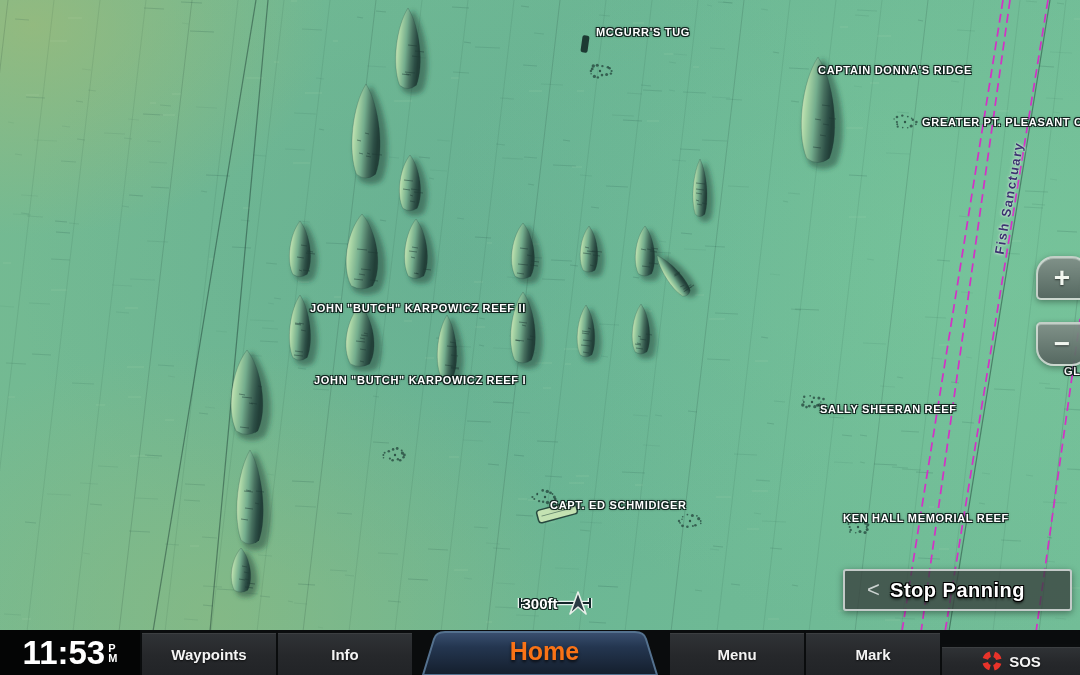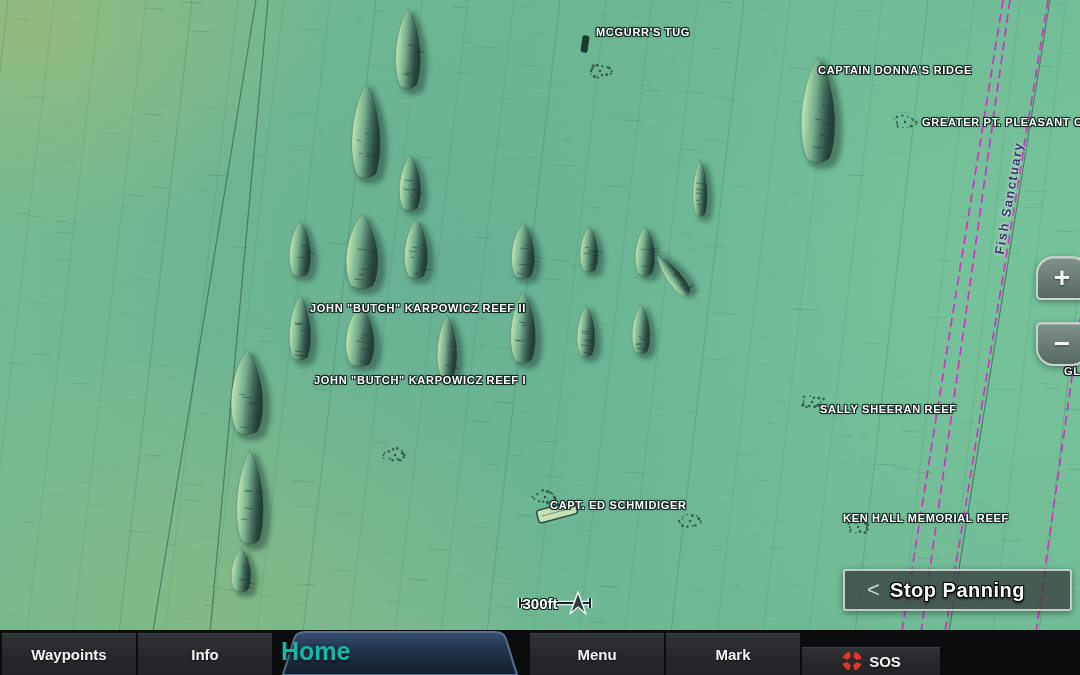--- a/index.html
+++ b/index.html
@@ -49,22 +49,22 @@
   .meridiem{display:flex;flex-direction:column;justify-content:center;}
   .meridiem i{font:bold 11px "Liberation Sans",sans-serif;font-style:normal;color:#fff;line-height:10px;}
   .bb-btn{box-sizing:border-box;border-left:2px solid #0a0c0d;border-top:3px solid #0b0d0e;
     background:linear-gradient(180deg,#303336 0%,#26282b 55%,#222427 100%);
     display:flex;align-items:center;justify-content:center;gap:6px;cursor:pointer;
     box-shadow:inset 0 1px 0 rgba(255,255,255,.06);}
   .bb-btn span{font:bold 15px "Liberation Sans",sans-serif;color:#f4f4f4;text-shadow:0 1px 2px rgba(0,0,0,.7);}
   .w136{width:136px;} .w140{width:140px;margin-top:14px;}
   .home-zone{width:256px;position:relative;background:#0a0c0d;}
   .home-zone svg{position:absolute;left:0;bottom:0;}
-  .home-label{position:absolute;left:0;right:0;top:7px;text-align:left;
-    font:bold 25px "Liberation Sans",sans-serif;color:#14b8a6;text-shadow:0 2px 3px rgba(0,0,0,.7);cursor:pointer;padding-left:9px;}
+  .home-label{position:absolute;left:0;right:0;top:7px;text-align:center;
+    font:bold 25px "Liberation Sans",sans-serif;color:#f97316;text-shadow:0 2px 3px rgba(0,0,0,.7);cursor:pointer;padding-left:9px;}
   .sos-icon{flex:0 0 auto;}
 </style>
 </head>
 <body>
 
 <div class="screen">
 
   <div class="map" id="map">
     <svg id="map-svg" width="1080" height="630">
         <defs>
@@ -865,20 +865,27 @@
       <span>−</span>
     </div>
 
     <div class="stop-panning">
       <span class="sp-chev">&lt;</span>
       <span class="sp-label">Stop Panning</span>
     </div>
   </div>
 
   <div class="bottombar">
+    <div class="time">
+      <span class="time-num">11:53</span>
+      <span class="meridiem">
+        <i>P</i>
+        <i>M</i>
+      </span>
+    </div>
     <div class="bb-btn w136">
       <span>Waypoints</span>
     </div>
     <div class="bb-btn w136">
       <span>Info</span>
     </div>
     <div class="home-zone">
       <svg width="256" height="45">
         <defs>
           <linearGradient id="homeGrad" x1="0" y1="0" x2="0" y2="1">

